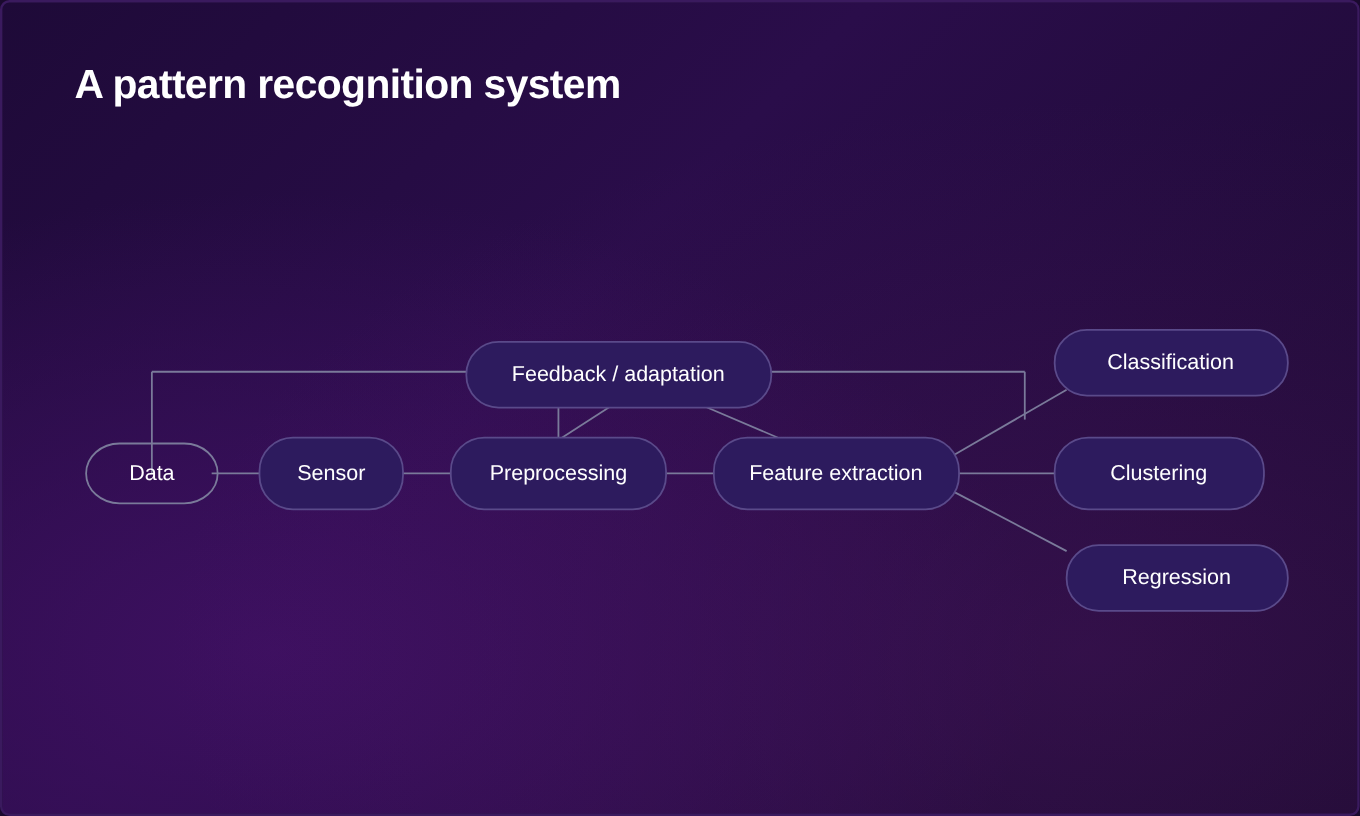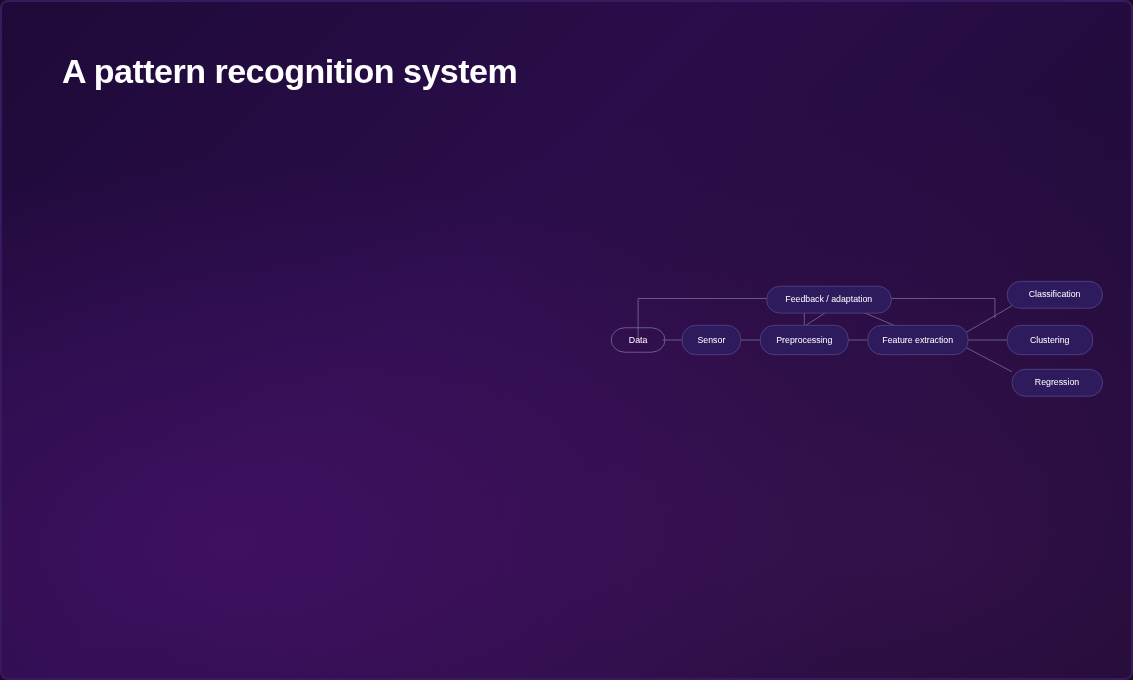--- a/index.html
+++ b/index.html
@@ -15,20 +15,21 @@
     .slide {
       width: 1133px;
       height: 680px;
       background: radial-gradient(ellipse at 80% 80%, #5b1a6e55 0%, transparent 60%),
                   radial-gradient(ellipse at 20% 80%, #3d1060 0%, transparent 50%),
                   linear-gradient(135deg, #1e0a38 0%, #2a0d4a 40%, #1a0a2e 100%);
       position: relative;
       border: 2px solid #3a1a5e;
       border-radius: 8px;
       display: flex;
+      flex-direction: column;
     }
 
     .slide-title {
       padding: 50px 60px 20px 60px;
       font-size: 34px;
       font-weight: 700;
       color: #ffffff;
       letter-spacing: -0.5px;
     }
 

